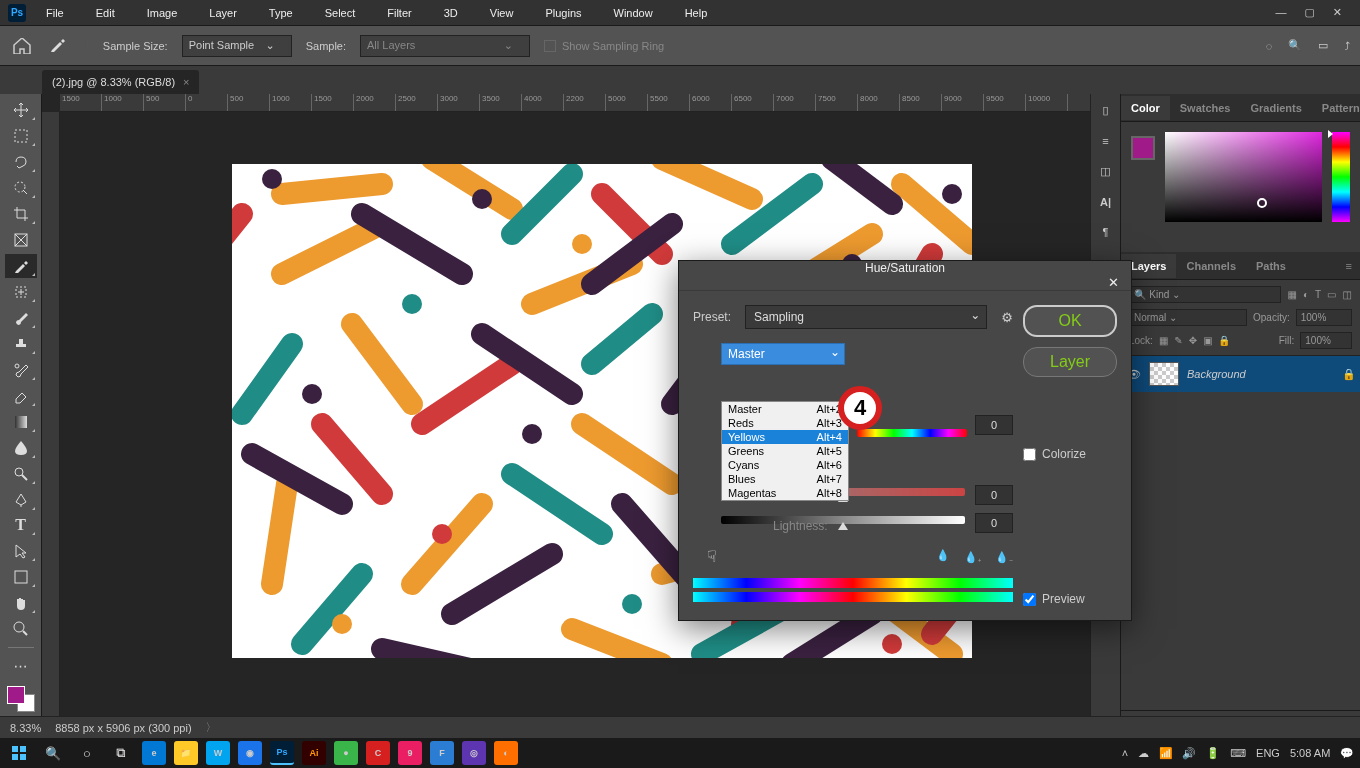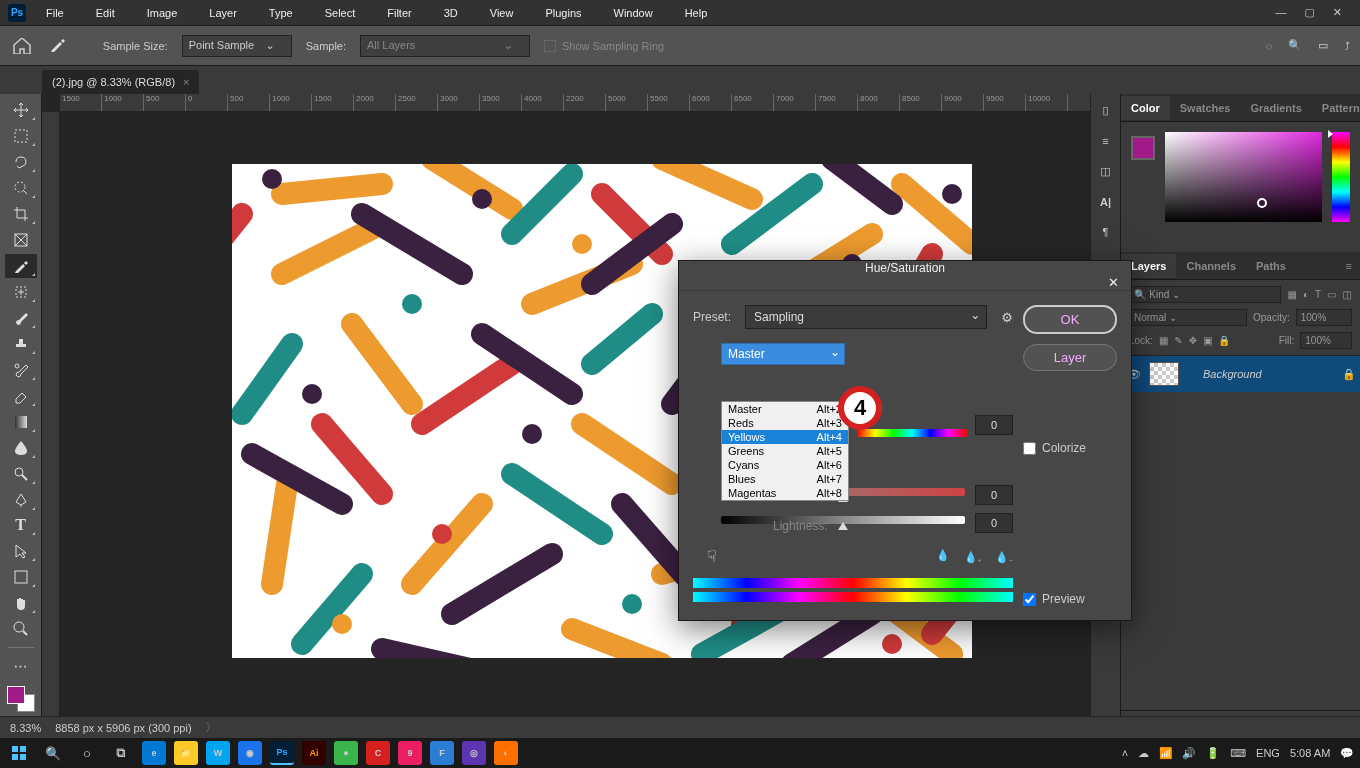--- a/index.html
+++ b/index.html
@@ -55,21 +55,21 @@
 
 .layers-panel { flex: 1; display: flex; flex-direction: column; background:#3a3a3a;}
 .layers-controls { padding: 6px 8px; display:flex; flex-direction:column; gap:6px;}
 .lc-row { display:flex; align-items:center; gap:6px; font-size: 10px;}
 .lc-select { background:#333; border:1px solid #222; color:#999; padding:2px 4px; font-size:10px; flex:1;}
 .lc-icons { display:flex; gap:6px; color:#999;}
 .layer-list { border-top: 1px solid #222; flex:1;}
 .layer-row { display: flex; align-items: center; height: 36px; background: #0e4a7a; padding: 0 6px; gap: 8px; }
 .layer-eye { width: 14px; }
 .layer-thumb { width: 30px; height: 24px; background: #fff; background-image: repeating-conic-gradient(#ccc 0 25%, #fff 0 50%); background-size: 8px 8px; border:1px solid #555;}
-.layer-name { font-style: italic; flex: 1; margin-left: 16px; }
+.layer-name { font-style: italic; flex: 1; }
 .layer-lock { width: 12px; }
 .layer-footer { height: 28px; background: #3a3a3a; border-top: 1px solid #1a1a1a; display:flex; align-items:center; justify-content:flex-end; gap:10px; padding:0 10px; color:#999; font-size:12px;}
 
 
 .dialog { position: absolute; left: 678px; top: 260px; width: 454px; background: #474747; border: 1px solid #1a1a1a; box-shadow: 0 8px 30px rgba(0,0,0,.5); }
 .dialog-title { height: 30px; background: #474747; display: flex; align-items: center; padding: 0 12px; font-size: 12px; color: #eee; border-bottom: 1px solid #3a3a3a; flex-direction: column;}
 .dialog-close { margin-left: auto; cursor: pointer; font-size:13px;}
 .dialog-body { padding: 14px; display: flex; gap: 10px; }
 .dialog-left { flex: 1; }
 .preset-row { display: flex; align-items: center; gap: 14px; margin-bottom: 14px; }
@@ -82,21 +82,21 @@
 .dd-item { display: flex; justify-content: space-between; padding: 1px 6px; color: #000; }
 .dd-item.selected { background: #1a82d8; color: #fff; }
 .slider-row { display: flex; align-items: center; margin: 8px 0; gap: 10px; margin-left:28px;}
 .slider-track { flex: 1; height: 14px; position: relative; }
 .grad-hue { height: 8px; background: linear-gradient(to right, #f00, #ff0, #0f0, #0ff, #00f, #f0f, #f00); border-radius:2px;}
 .grad-sat { height: 8px; background: linear-gradient(to right, #888, #c44); border-radius:2px;}
 .grad-light { height: 8px; background: linear-gradient(to right, #000, #888, #fff); border-radius:2px;}
 .slider-thumb { position:absolute; left:50%; top:6px; transform:translateX(-50%); width:0; height:0; border-left:5px solid transparent; border-right:5px solid transparent; border-bottom:8px solid #ddd;}
 .slider-val { width: 38px; background: #333; border: 1px solid #222; color: #ddd; padding: 3px 4px; text-align: center; font-size: 11px;}
 .dialog-right { width: 94px; display: flex; flex-direction: column; gap: 10px; align-items: stretch; }
-.dlg-btn { background: #525252; border: 1px solid #777; border-radius: 14px; color: #f0abfc; padding: 5px 0; font-size: 13px; text-align: center; cursor: pointer; }
+.dlg-btn { background: #525252; border: 1px solid #777; border-radius: 14px; color: #84cc16; padding: 5px 0; font-size: 16px; text-align: center; cursor: pointer; }
 .dlg-btn.primary { border: 2px solid #ccc;}
 .dlg-check { display: flex; align-items: center; gap: 6px; font-size: 12px; margin-top: auto;}
 .dlg-check input { width: 13px; height: 13px;}
 .hand-row { display:flex; align-items:center; gap:14px; margin-top:14px; margin-left:14px;}
 .hand-row .spacer { flex:1;}
 .eye-icons { display:flex; gap:14px; color:#999;}
 .rainbow-bars { margin-top:12px;}
 .rainbow-bar { height: 10px; background: linear-gradient(to right, #0ff, #00f, #f0f, #f00, #ff0, #0f0, #0ff); margin-bottom:4px;}
 
 

